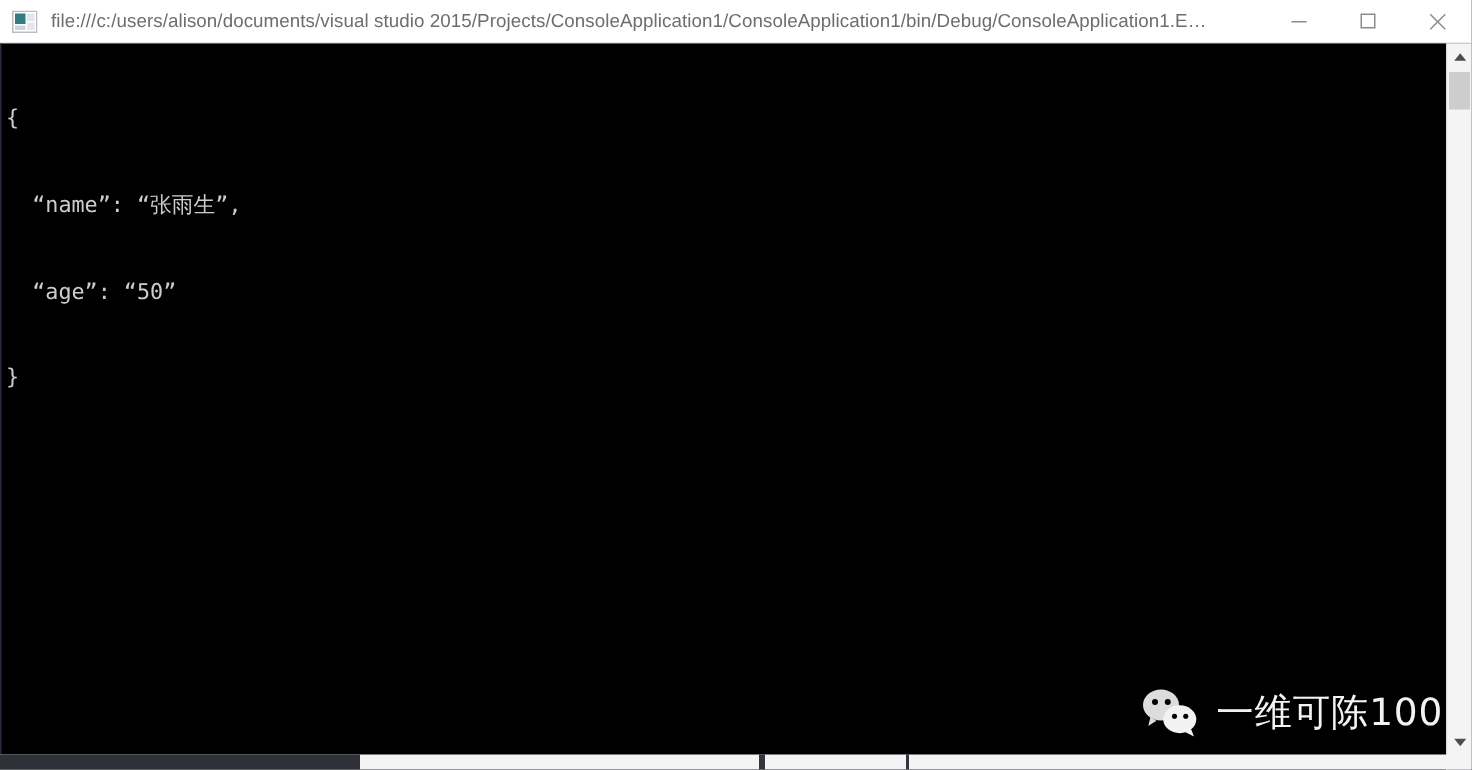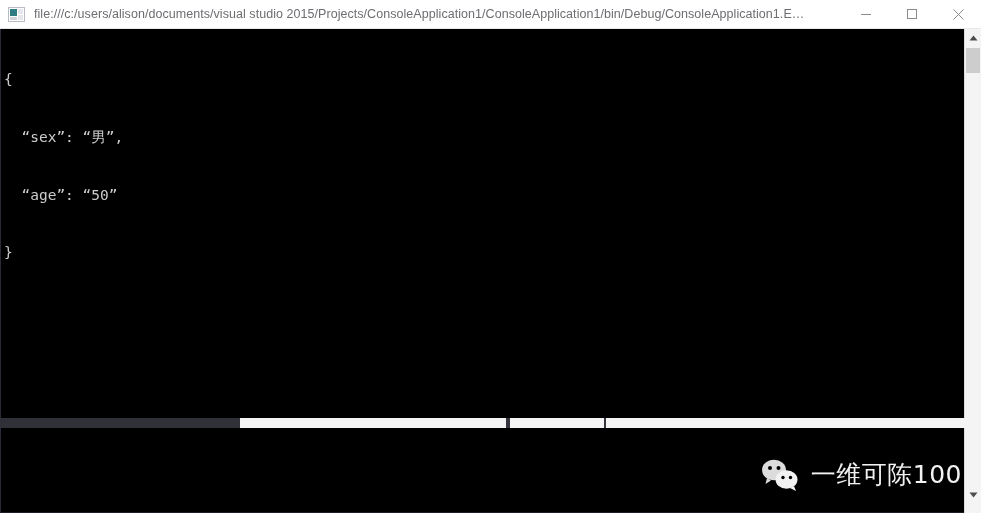--- a/index.html
+++ b/index.html
@@ -10,21 +10,21 @@
   body {
     width: 981px;
     height: 513px;
     overflow: hidden;
     font-family: "Liberation Sans", sans-serif;
   }
 
   #app-window {
     position: relative;
     width: 981px;
-    height: 428px;
+    height: 513px;
     background: #404040;
     box-sizing: border-box;
   }
 
   
   #title-bar {
     position: absolute;
     left: 0; top: 0;
     width: 981px;
     height: 29px;
@@ -238,21 +238,21 @@
           <line x1="11.5" y1="1.5" x2="1.5" y2="11.5" stroke="#8a8a8f" stroke-width="1"></line>
         </svg>
       </div>
     </div>
   </div>
 
   <div id="console-frame">
 
     <div id="console-output">
       <div class="console-line">{</div>
-      <div class="console-line">  “sex”: “男”,</div>
+      <div class="console-line">  “name”: “张雨生”,</div>
       <div class="console-line">  “age”: “50”</div>
       <div class="console-line">}</div>
     </div>
 
     <div id="watermark">
       <span id="watermark-logo">
         <svg width="42" height="34" viewBox="0 0 42 34">
 
           <ellipse cx="14" cy="12" rx="12" ry="10.3" fill="#dcdcdc"></ellipse>
           <polygon points="7,20 5.5,26 11,22.5" fill="#dcdcdc"></polygon>

